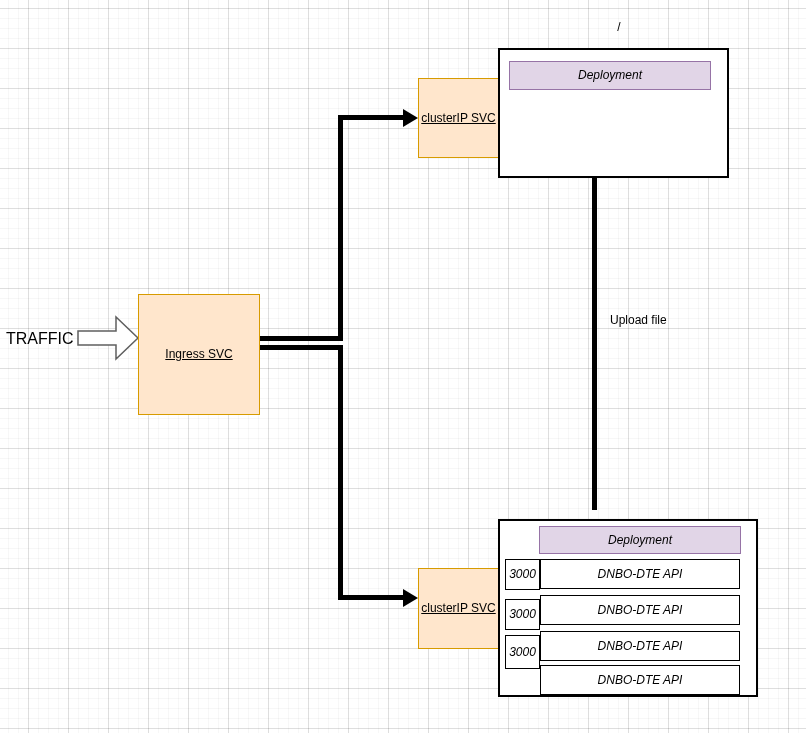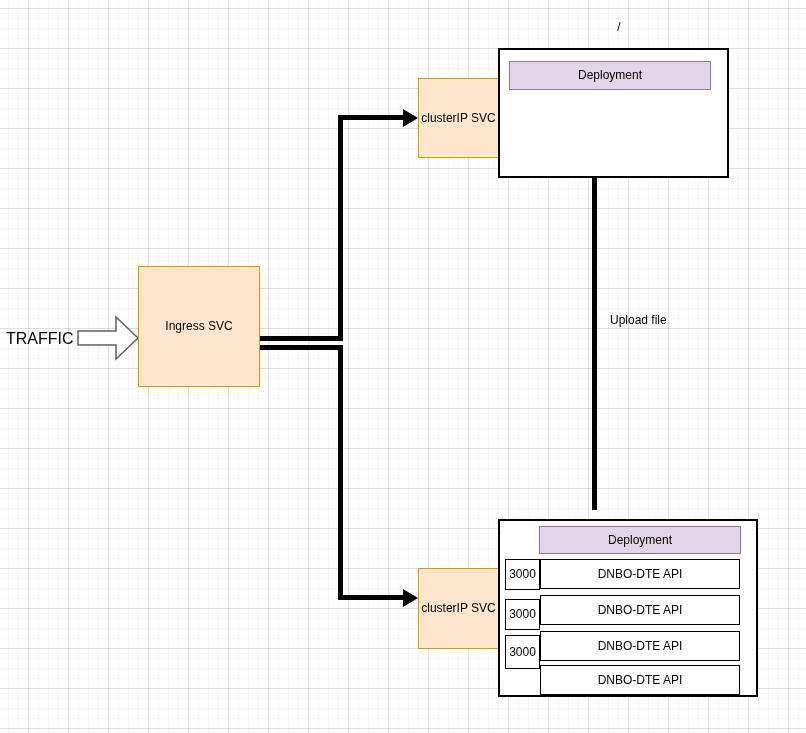--- a/index.html
+++ b/index.html
@@ -29,34 +29,36 @@
     justify-content: center;
     font-size: 12px;
     color: #000000;
     text-align: center;
     line-height: 1.2;
     white-space: nowrap;
   }
   .orange {
     background: #FFE6CC;
     border: 1px solid #D79B00;
+    text-decoration: underline;
   }
   .purple {
     background: #E1D5E7;
     border: 1px solid #9673A6;
   }
   .white-box {
     background: #ffffff;
     border: 1.5px solid #000000;
   }
   .group-box {
     position: absolute;
     box-sizing: border-box;
     background: #ffffff;
     border: 2px solid #000000;
+    font-style: italic;
   }
   .label {
     position: absolute;
     font-size: 12px;
     color: #000000;
     line-height: 14px;
     white-space: nowrap;
   }
   .seg {
     position: absolute;
@@ -106,21 +108,21 @@
     <div class="seg" style="left:338px; top:345px; width:5px; height:255px;"></div>
     <div class="seg" style="left:338px; top:595px; width:66px; height:5px;"></div>
     <div class="arrowhead" style="left:403px; top:589px;"></div>
   </div>
 
   <div>
     <div class="seg" style="left:592px; top:178px; width:5px; height:332px;"></div>
   </div>
   <div class="label" style="left:610px; top:313px;">Upload file</div>
 
-  <div class="node orange" style="left:138px; top:266px; width:122px; height:121px;">
+  <div class="node orange" style="left:138px; top:294px; width:122px; height:121px;">
     <span>Ingress SVC</span>
   </div>
 
   <div class="node orange" style="left:418px; top:78px; width:81px; height:80px;">
     <span>clusterIP SVC</span>
   </div>
 
   <div class="node orange" style="left:418px; top:568px; width:81px; height:81px;">
     <span>clusterIP SVC</span>
   </div>

